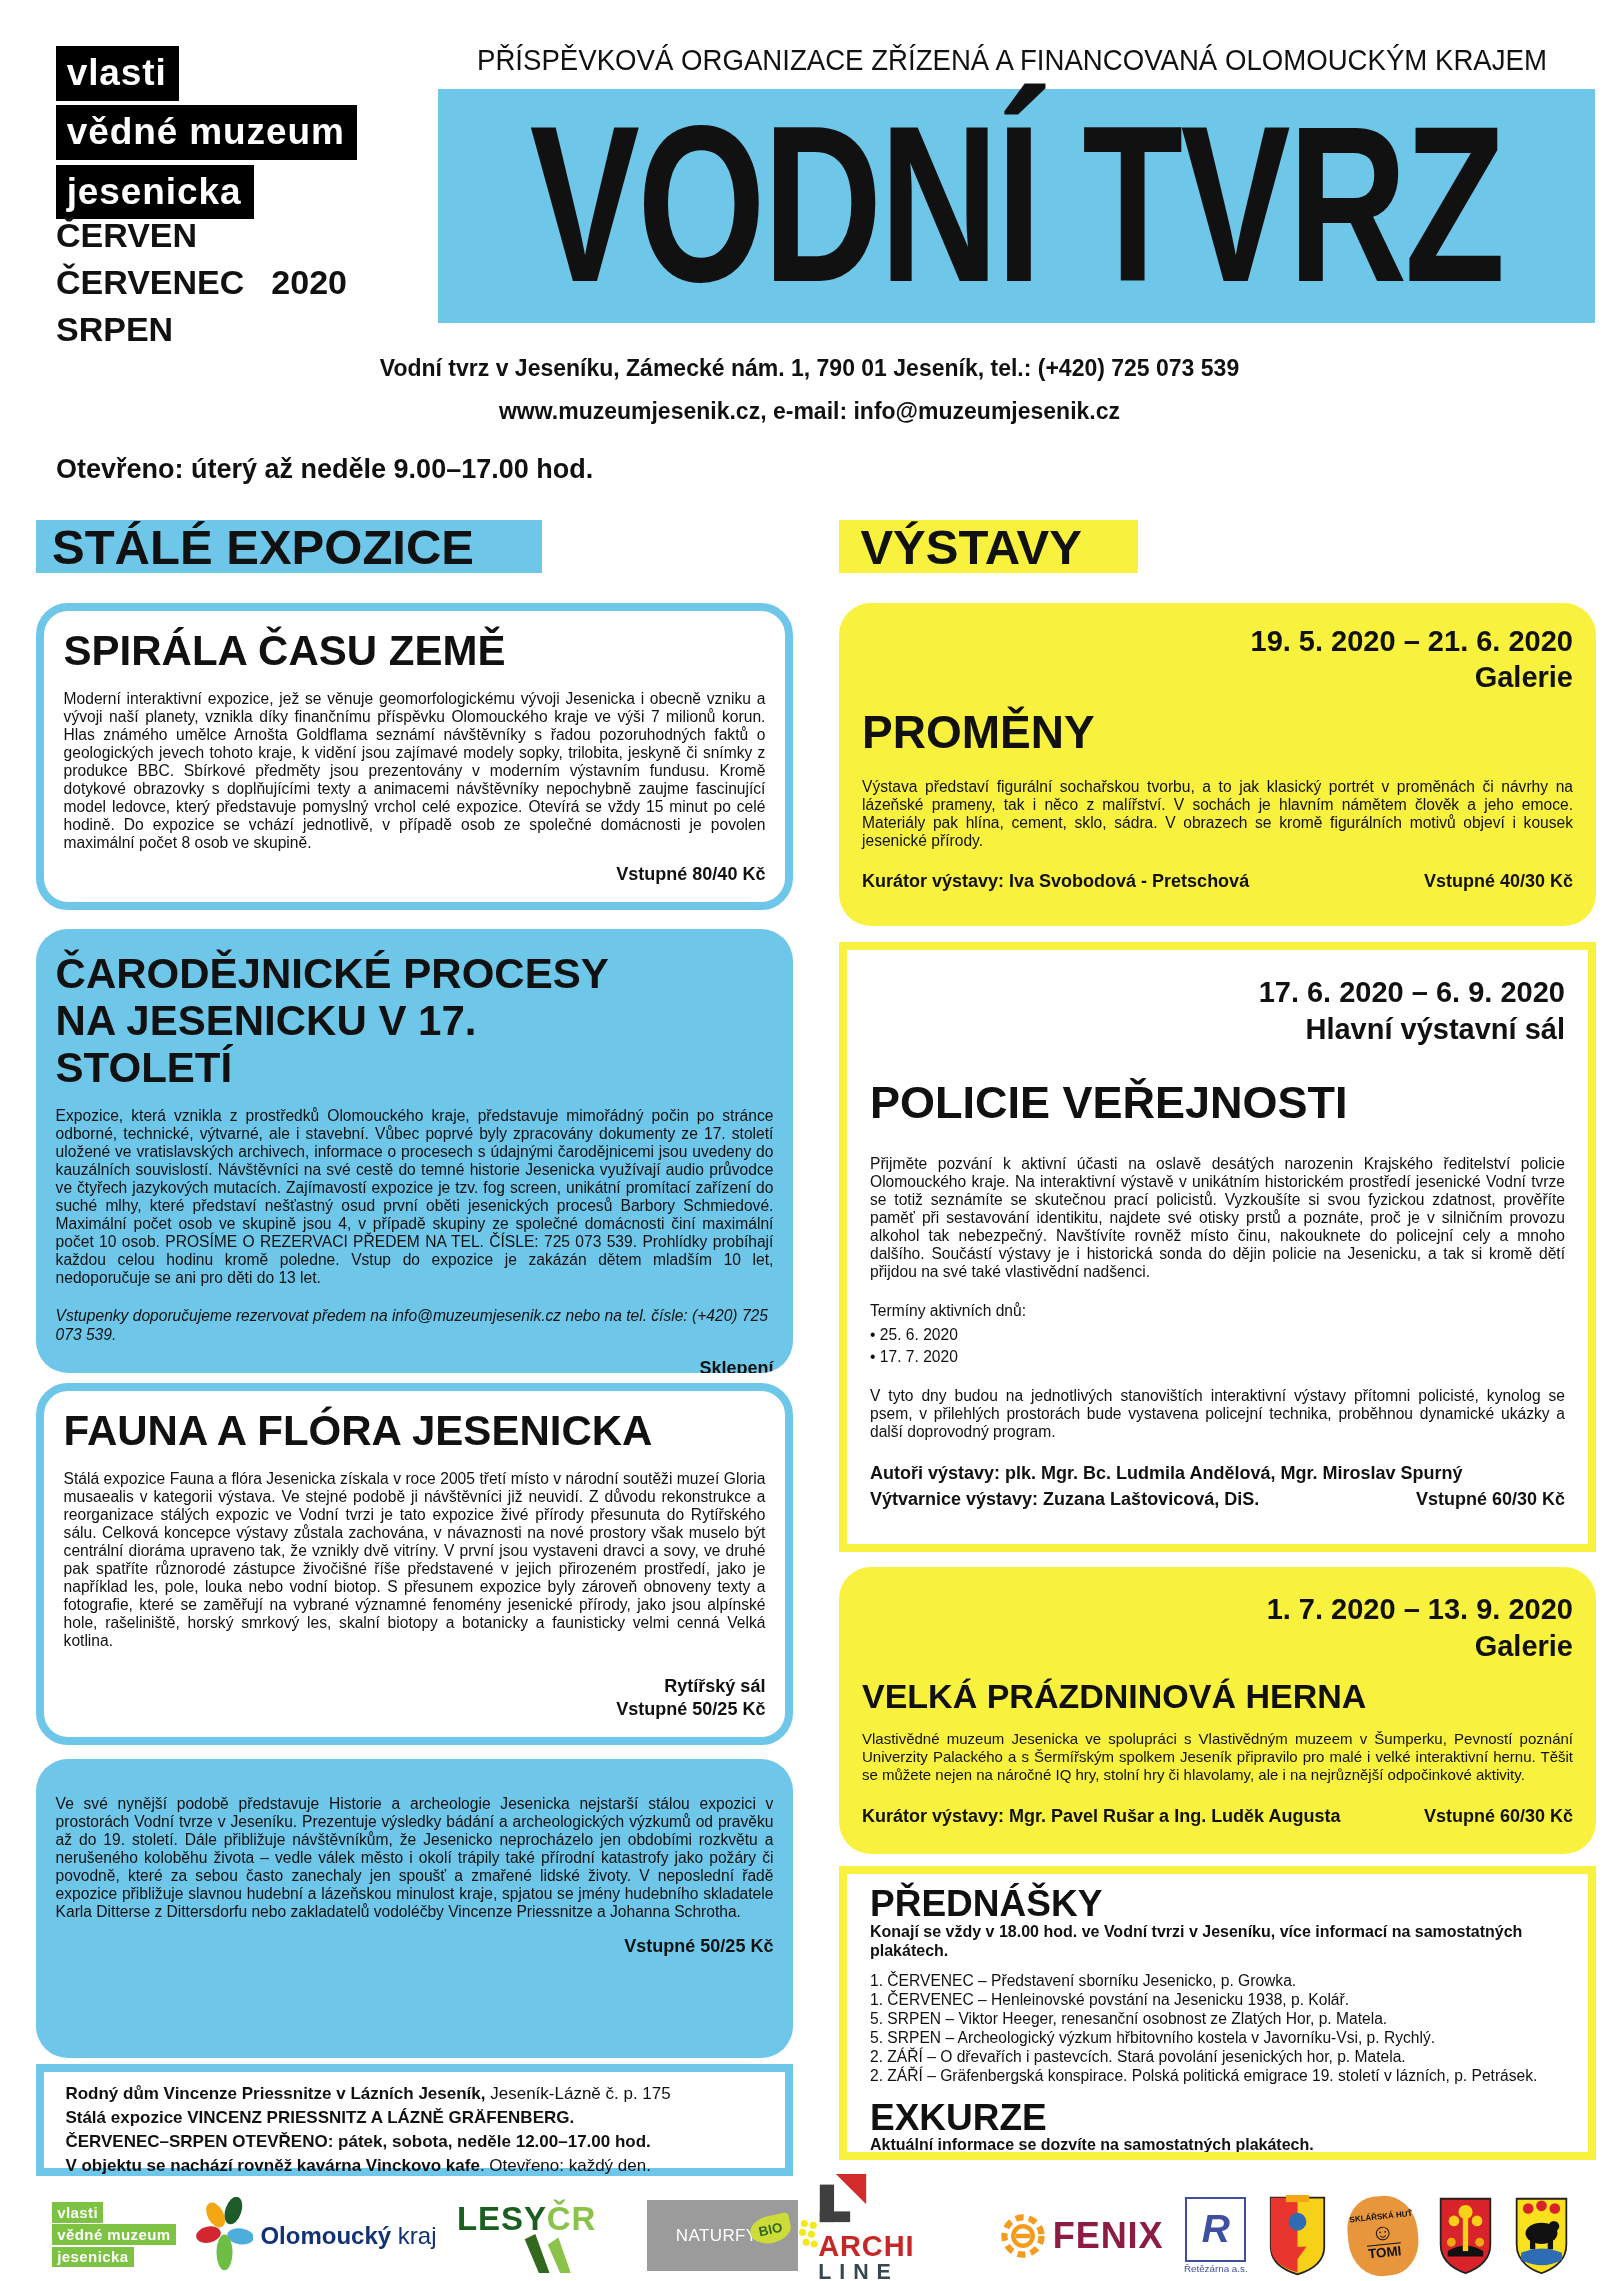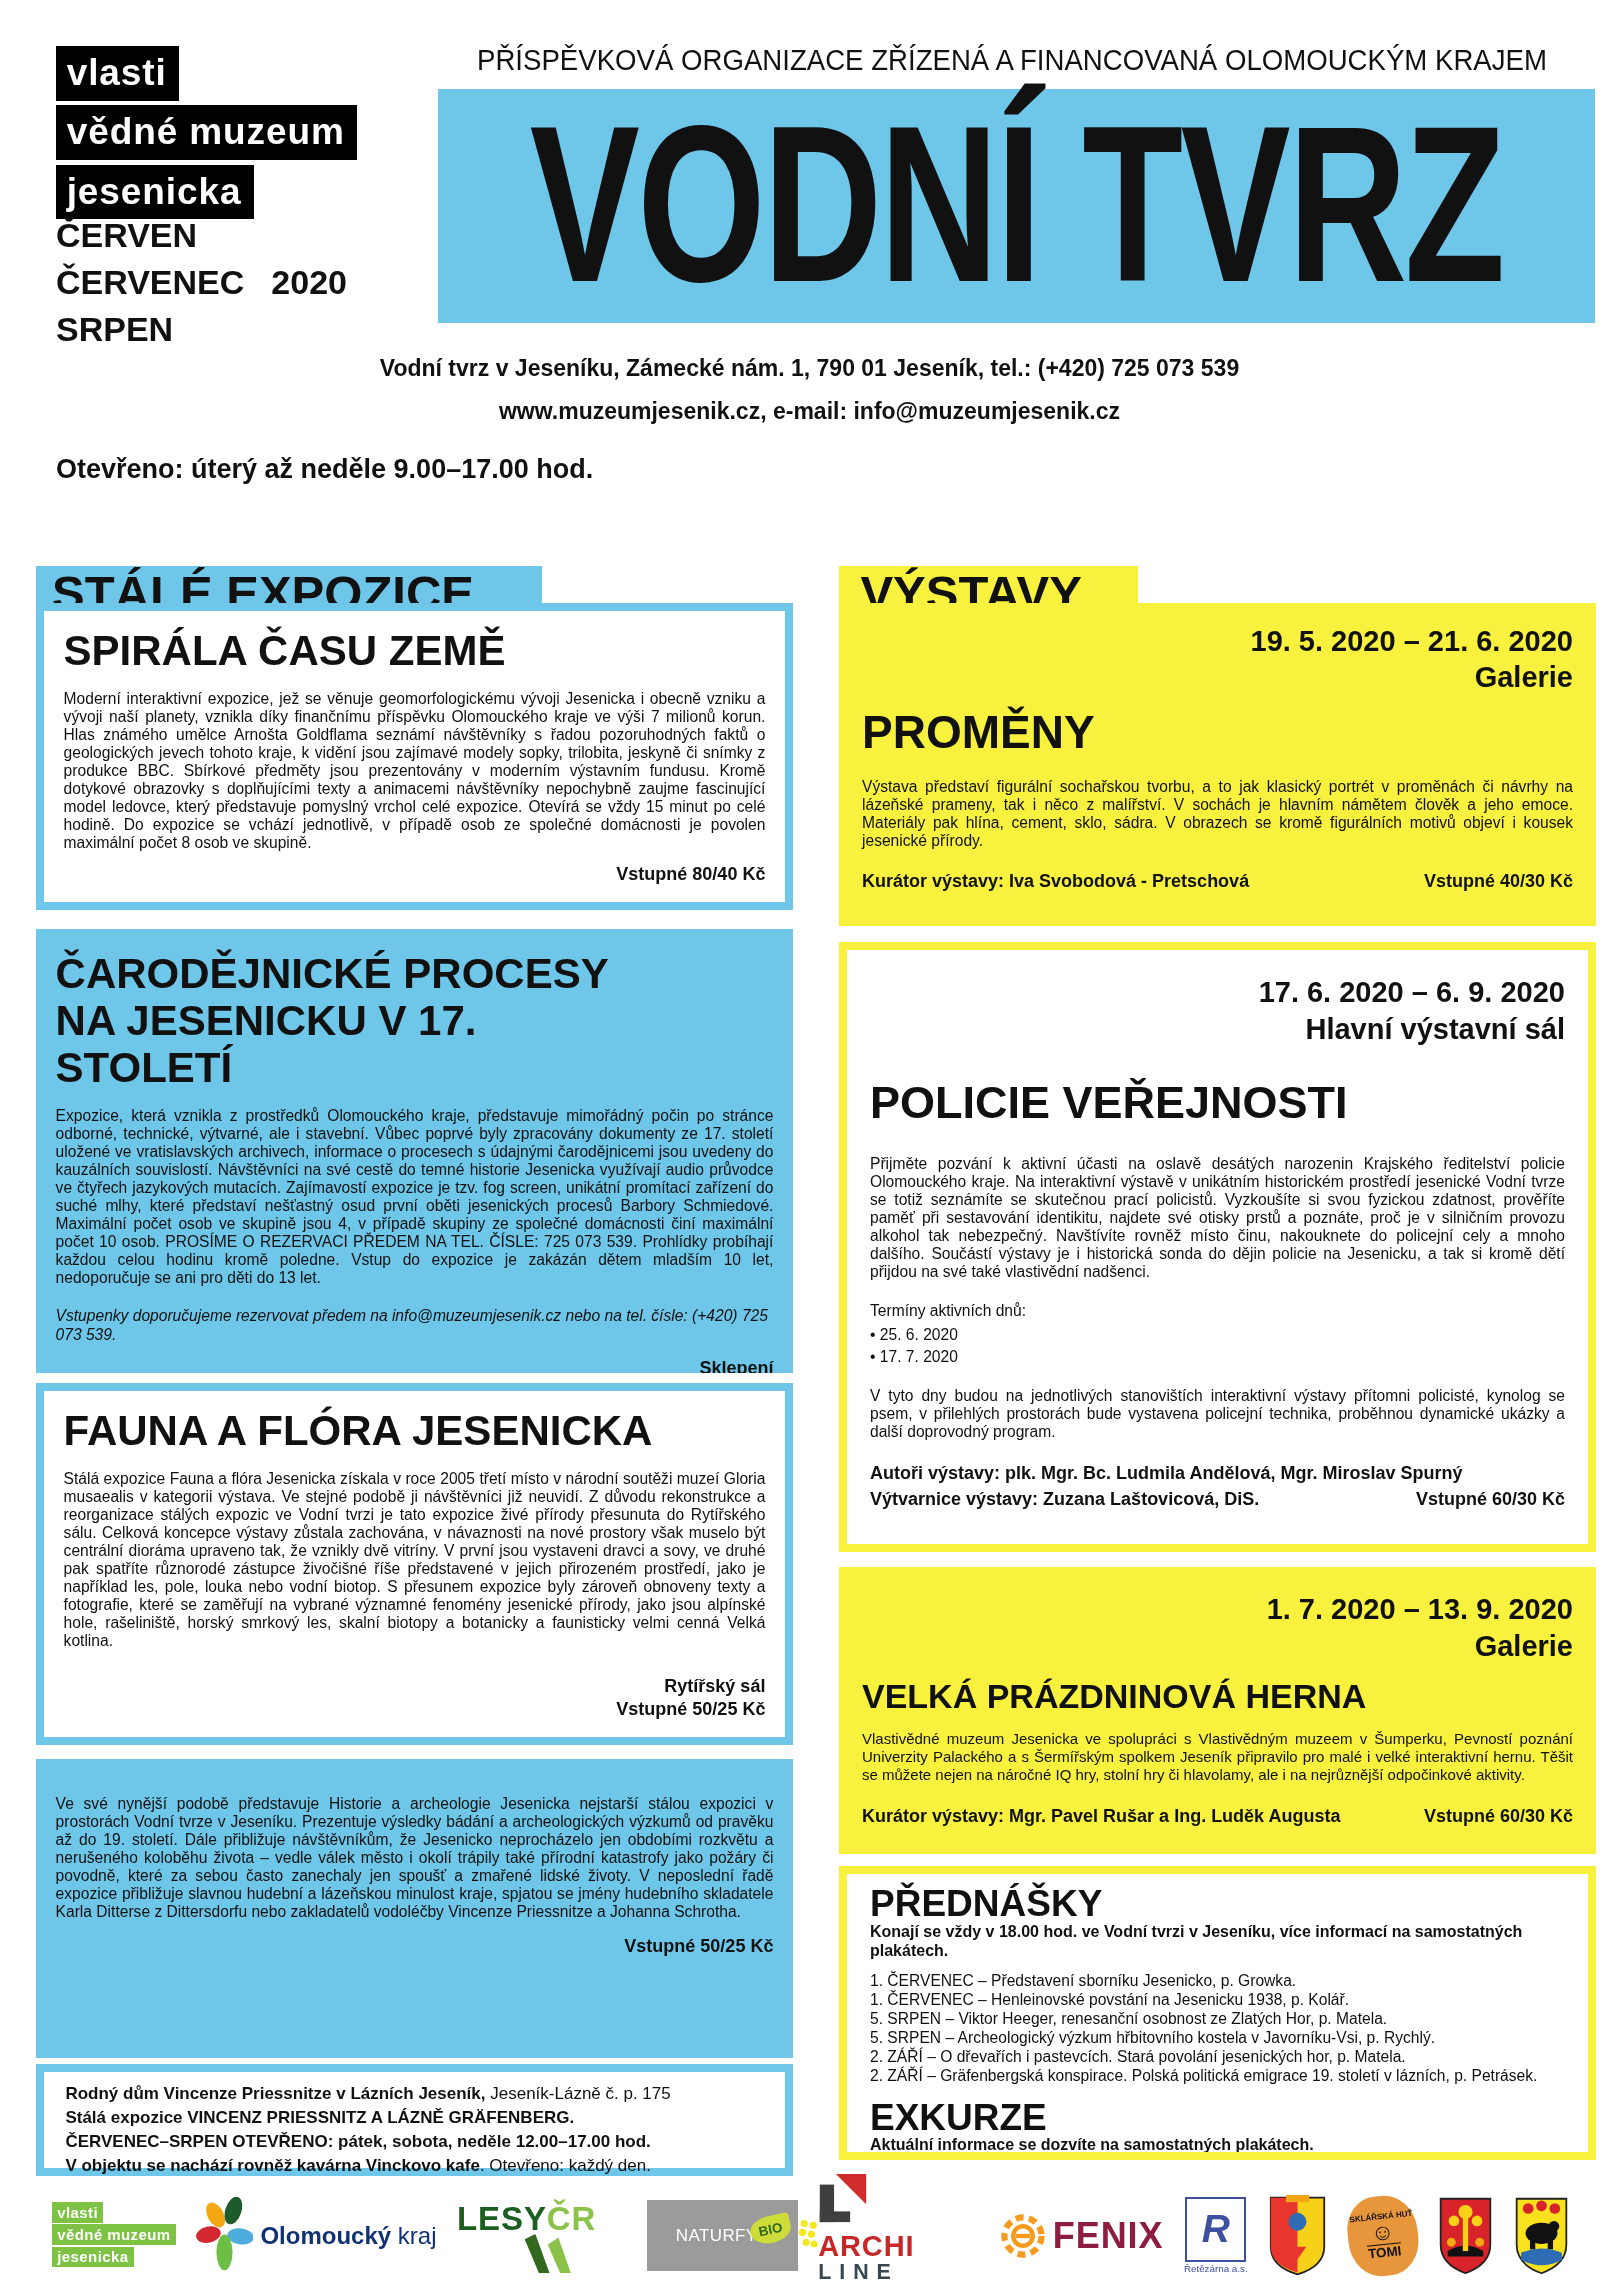--- a/index.html
+++ b/index.html
@@ -20,27 +20,27 @@
     display:flex;align-items:center;justify-content:center;overflow:visible;}
   .banner .t{font-size:223px;font-weight:bold;line-height:1;white-space:nowrap;
     transform:scaleX(0.74);letter-spacing:-3.6px;margin-top:-5.3px;}
   .addr{position:absolute;left:0;width:1619px;text-align:center;font-weight:bold;font-size:23px;}
   .addr1{top:355px;} .addr2{top:398px;}
   .opening{position:absolute;left:56px;top:454px;font-weight:bold;font-size:27px;}
   
   .colL{position:absolute;left:36px;top:0;width:757px;height:2281px;}
   .colR{position:absolute;left:839px;top:0;width:757px;height:2281px;}
   .sec-header{position:absolute;top:520px;height:53px;display:flex;align-items:center;
-    font-weight:bold;font-size:49px;padding-left:16px;box-sizing:border-box;margin-top:46px;}
+    font-weight:bold;font-size:49px;padding-left:16px;box-sizing:border-box;}
   .box{position:absolute;left:0;width:757px;box-sizing:border-box;overflow:hidden;}
   .outlined-c{background:#fff;border:8px solid var(--cyan);}
   .filled-c{background:var(--cyan);}
   .outlined-y{background:#fff;border:8px solid var(--yellow);}
   .filled-y{background:var(--yellow);}
-  .pad{padding:16px 19.6px;}
+  .pad{padding:16px 19.6px;border-radius:32px;}
   .title{font-weight:bold;font-size:42px;line-height:1.12;}
   .title-r{font-weight:bold;font-size:45px;line-height:1.1;}
   .w650{max-width:588px;} .w720{max-width:659px;}
   .body{font-size:15.6px;line-height:18px;text-align:justify;margin-top:16px;}
   .note{font-size:15.6px;line-height:18.7px;font-style:italic;margin-top:19.6px;}
   .footR{text-align:right;font-weight:bold;font-size:18px;line-height:23px;margin-top:10.7px;}
   .date{ text-align:right;font-weight:bold;font-size:29px;line-height:1.2;}
   .venue{text-align:right;font-weight:bold;font-size:29px;line-height:1.2;margin-top:1.8px;}
   .credit-row{display:flex;justify-content:space-between;align-items:flex-end;
     font-weight:bold;font-size:18px;margin-top:21.4px;}

